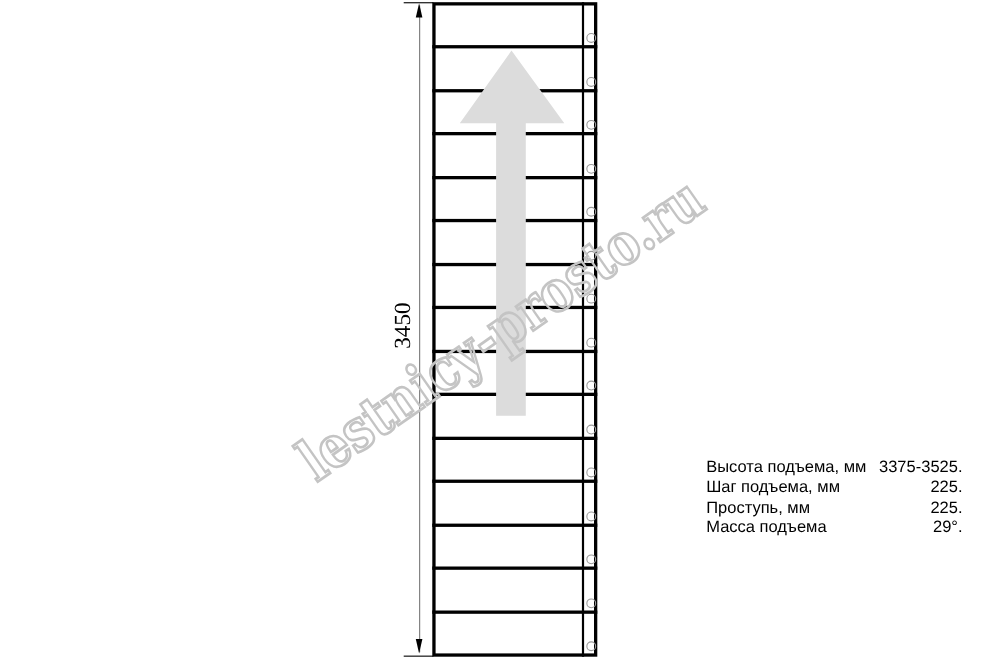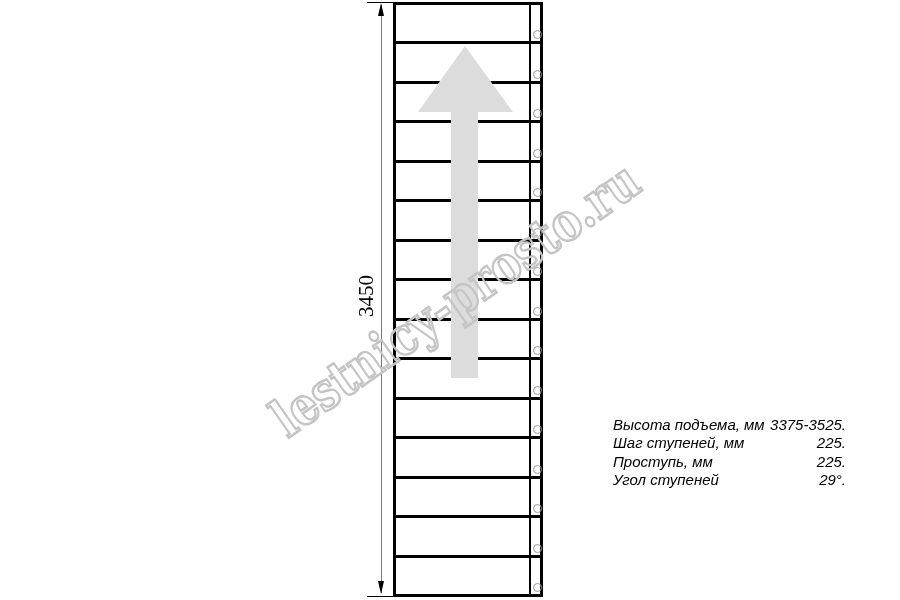--- a/index.html
+++ b/index.html
@@ -28,22 +28,22 @@
   .stringer-line{position:absolute;left:529px;top:2px;width:2px;height:595px;background:#000;}
   .tread{position:absolute;left:393px;width:150px;height:3px;background:#000;}
   .fastener{
     position:absolute;left:533px;width:9px;height:9px;border:1.5px solid #9a9a9a;
     border-radius:50%;background:transparent;box-sizing:border-box;
   }
   .up-arrow-svg{position:absolute;left:0;top:0;pointer-events:none;}
   .watermark-svg{position:absolute;left:0;top:0;pointer-events:none;}
   
   .specs{
-    position:absolute;left:613px;top:416px;width:233px;
-    font-family:"Liberation Sans",sans-serif;font-style:italic;
+    position:absolute;left:642px;top:416px;width:233px;
+    font-family:"Liberation Sans",sans-serif;
     font-size:15px;color:#000;
   }
   .spec-row{display:flex;justify-content:space-between;line-height:18.4px;white-space:nowrap;}
   .spec-value{}
 </style>
 </head>
 <body>
 
 <div class="canvas">
 
@@ -98,26 +98,26 @@
   <svg class="watermark-svg" width="900" height="600" viewBox="0 0 900 600">
     <text x="458" y="303" text-anchor="middle" dominant-baseline="middle" transform="rotate(-35 458 303)" font-family="DejaVu Serif, serif" font-weight="bold" font-size="52" fill="none" stroke="#c4c4c4" stroke-width="2.5" textLength="435" lengthAdjust="spacingAndGlyphs">lestnicy-prosto.ru</text>
   </svg>
 
   <div class="specs">
     <div class="spec-row">
       <span class="spec-label">Высота подъема, мм</span>
       <span class="spec-value">3375-3525.</span>
     </div>
     <div class="spec-row">
-      <span class="spec-label">Шаг ступеней, мм</span>
+      <span class="spec-label">Шаг подъема, мм</span>
       <span class="spec-value">225.</span>
     </div>
     <div class="spec-row">
       <span class="spec-label">Проступь, мм</span>
       <span class="spec-value">225.</span>
     </div>
     <div class="spec-row">
-      <span class="spec-label">Угол ступеней</span>
+      <span class="spec-label">Масса подъема</span>
       <span class="spec-value">29°.</span>
     </div>
   </div>
 
 </div>
 
 </body></html>

